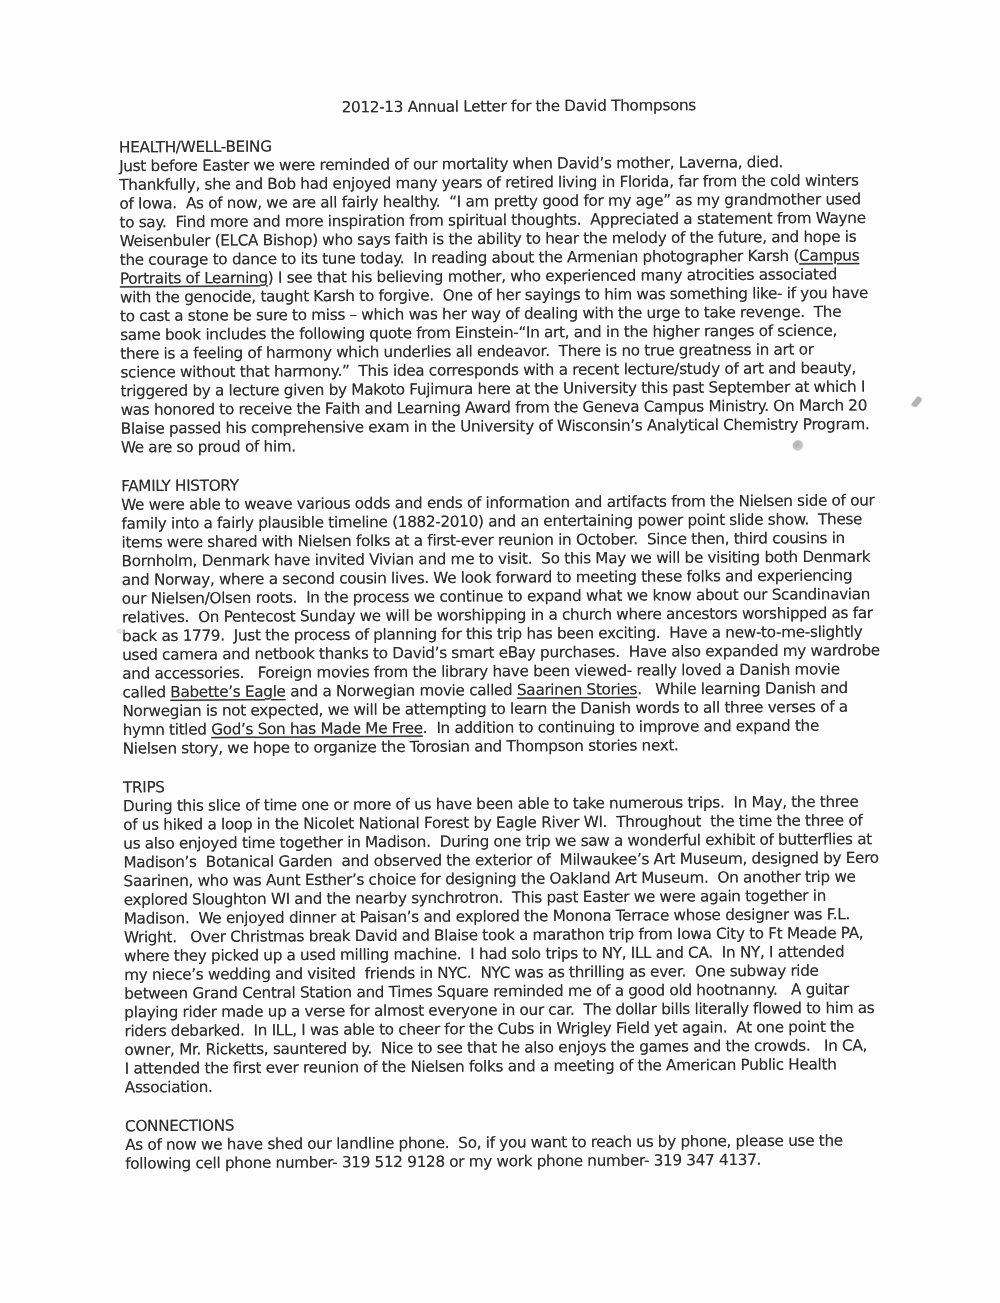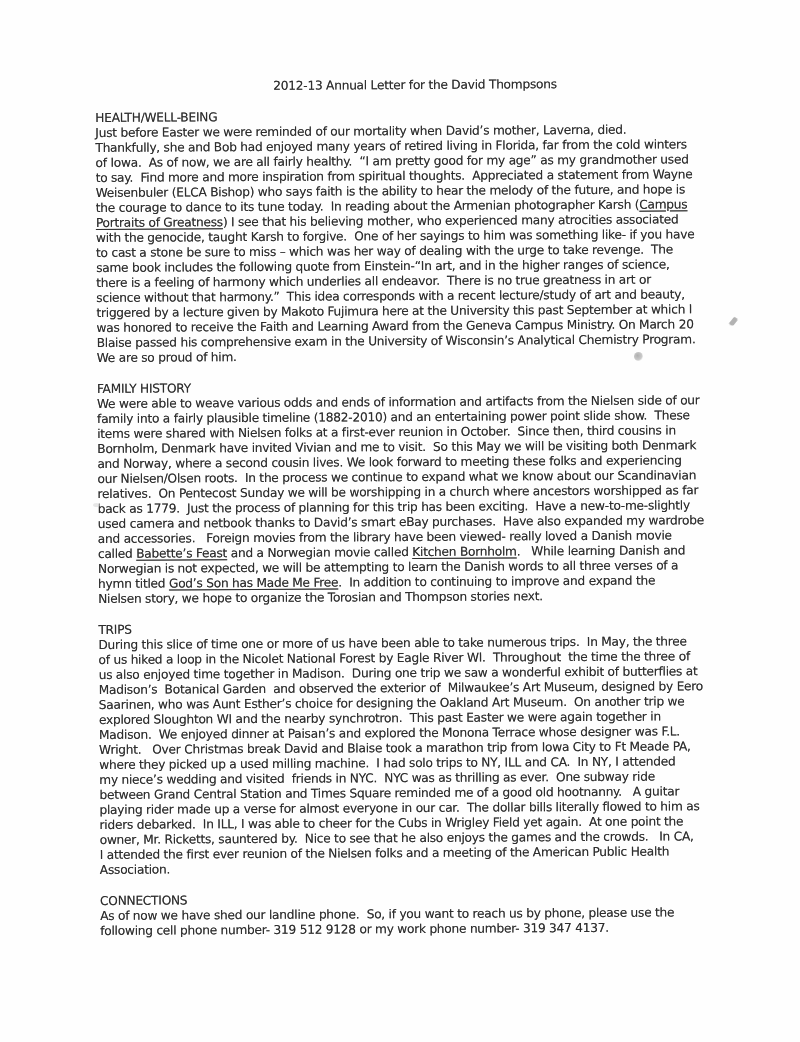--- a/index.html
+++ b/index.html
@@ -97,21 +97,21 @@
     <div class="title">2012-13 Annual Letter for the David Thompsons</div>
     <div id="sections">
         <div class="section">
           <div class="heading">HEALTH/WELL-BEING</div>
           <div class="line">Just before Easter we were reminded of our mortality when David’s mother, Laverna, died.</div>
           <div class="line">Thankfully, she and Bob had enjoyed many years of retired living in Florida, far from the cold winters</div>
           <div class="line">of Iowa.  As of now, we are all fairly healthy.  “I am pretty good for my age” as my grandmother used</div>
           <div class="line">to say.  Find more and more inspiration from spiritual thoughts.  Appreciated a statement from Wayne</div>
           <div class="line">Weisenbuler (ELCA Bishop) who says faith is the ability to hear the melody of the future, and hope is</div>
           <div class="line">the courage to dance to its tune today.  In reading about the Armenian photographer Karsh (<span class="ul">Campus</span></div>
-          <div class="line"><span class="ul">Portraits of Greatness</span>) I see that his believing mother, who experienced many atrocities associated</div>
+          <div class="line"><span class="ul">Portraits of Learning</span>) I see that his believing mother, who experienced many atrocities associated</div>
           <div class="line">with the genocide, taught Karsh to forgive.  One of her sayings to him was something like- if you have</div>
           <div class="line">to cast a stone be sure to miss – which was her way of dealing with the urge to take revenge.  The</div>
           <div class="line">same book includes the following quote from Einstein-“In art, and in the higher ranges of science,</div>
           <div class="line">there is a feeling of harmony which underlies all endeavor.  There is no true greatness in art or</div>
           <div class="line">science without that harmony.”  This idea corresponds with a recent lecture/study of art and beauty,</div>
           <div class="line">triggered by a lecture given by Makoto Fujimura here at the University this past September at which I</div>
           <div class="line">was honored to receive the Faith and Learning Award from the Geneva Campus Ministry. On March 20</div>
           <div class="line">Blaise passed his comprehensive exam in the University of Wisconsin’s Analytical Chemistry Program.</div>
           <div class="line">We are so proud of him.</div>
         </div>
@@ -120,21 +120,21 @@
           <div class="line">We were able to weave various odds and ends of information and artifacts from the Nielsen side of our</div>
           <div class="line">family into a fairly plausible timeline (1882-2010) and an entertaining power point slide show.  These</div>
           <div class="line">items were shared with Nielsen folks at a first-ever reunion in October.  Since then, third cousins in</div>
           <div class="line">Bornholm, Denmark have invited Vivian and me to visit.  So this May we will be visiting both Denmark</div>
           <div class="line">and Norway, where a second cousin lives. We look forward to meeting these folks and experiencing</div>
           <div class="line">our Nielsen/Olsen roots.  In the process we continue to expand what we know about our Scandinavian</div>
           <div class="line">relatives.  On Pentecost Sunday we will be worshipping in a church where ancestors worshipped as far</div>
           <div class="line">back as 1779.  Just the process of planning for this trip has been exciting.  Have a new-to-me-slightly</div>
           <div class="line">used camera and netbook thanks to David’s smart eBay purchases.  Have also expanded my wardrobe</div>
           <div class="line">and accessories.   Foreign movies from the library have been viewed- really loved a Danish movie</div>
-          <div class="line">called <span class="ul">Babette’s Feast</span> and a Norwegian movie called <span class="ul">Kitchen Bornholm</span>.   While learning Danish and</div>
+          <div class="line">called <span class="ul">Babette’s Eagle</span> and a Norwegian movie called <span class="ul">Saarinen Stories</span>.   While learning Danish and</div>
           <div class="line">Norwegian is not expected, we will be attempting to learn the Danish words to all three verses of a</div>
           <div class="line">hymn titled <span class="ul">God’s Son has Made Me Free</span>.  In addition to continuing to improve and expand the</div>
           <div class="line">Nielsen story, we hope to organize the Torosian and Thompson stories next.</div>
         </div>
         <div class="section">
           <div class="heading">TRIPS</div>
           <div class="line">During this slice of time one or more of us have been able to take numerous trips.  In May, the three</div>
           <div class="line">of us hiked a loop in the Nicolet National Forest by Eagle River WI.  Throughout  the time the three of</div>
           <div class="line">us also enjoyed time together in Madison.  During one trip we saw a wonderful exhibit of butterflies at</div>
           <div class="line">Madison’s  Botanical Garden  and observed the exterior of  Milwaukee’s Art Museum, designed by Eero</div>

